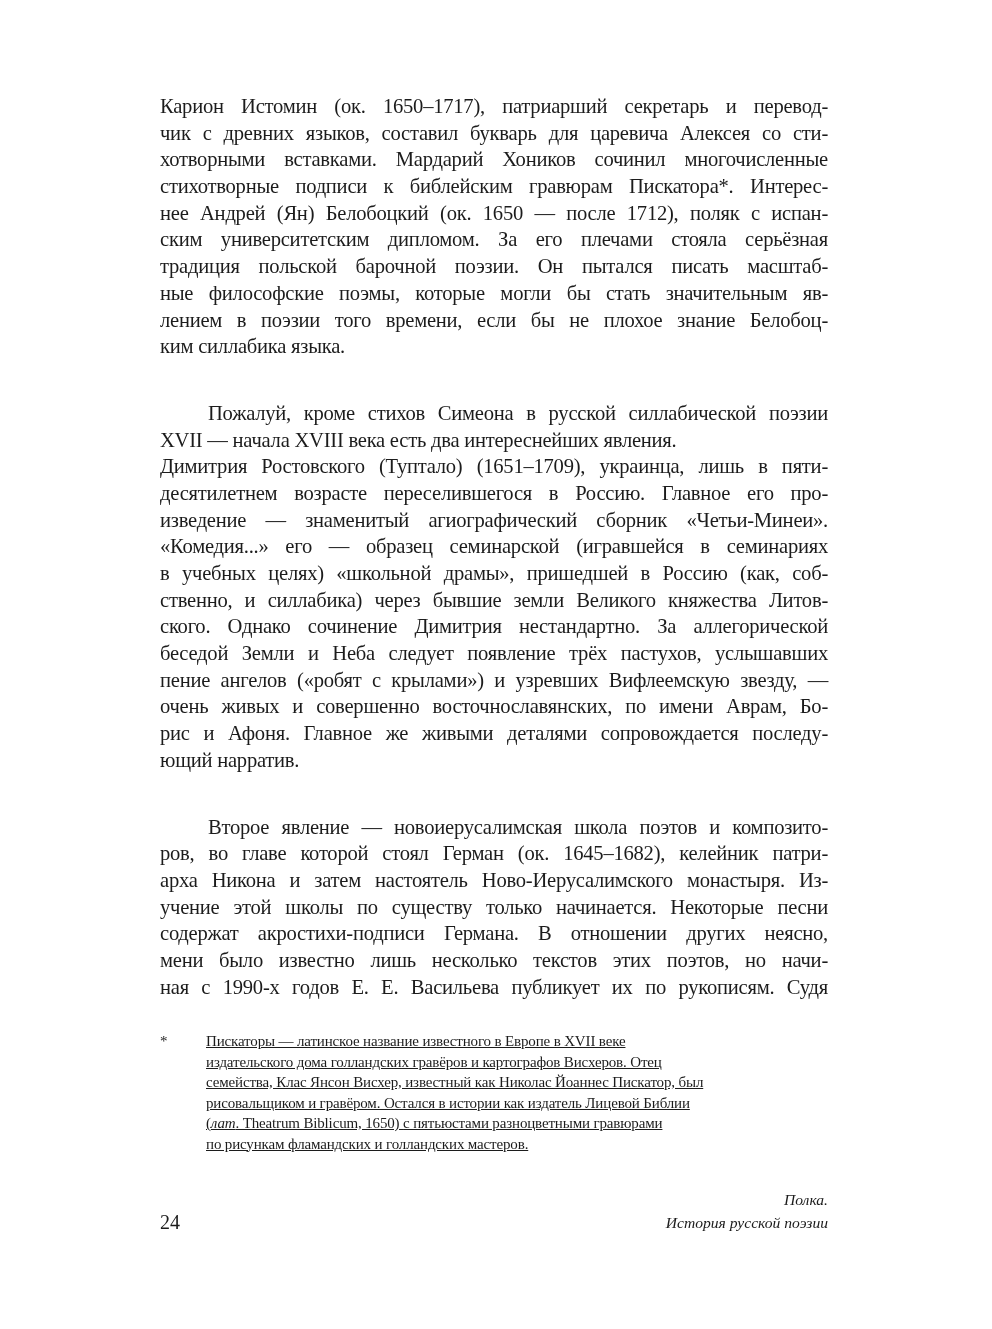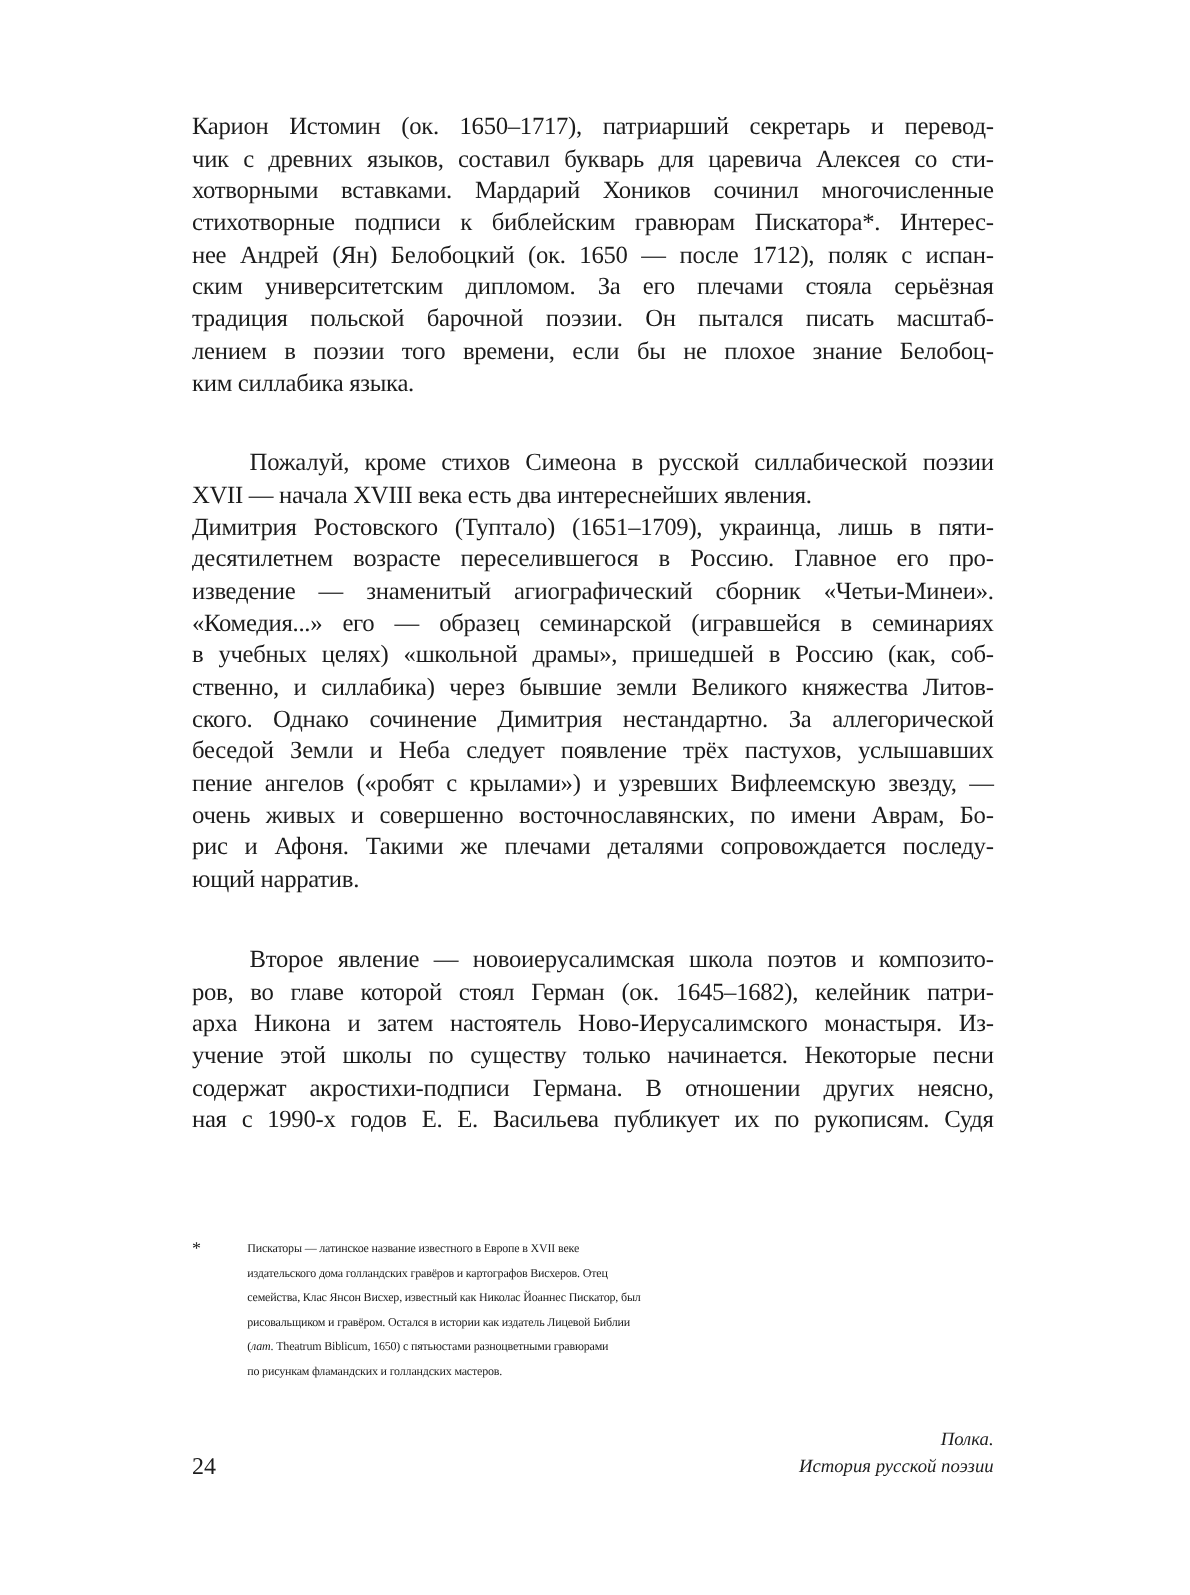--- a/index.html
+++ b/index.html
@@ -5,61 +5,63 @@
     html, body { margin: 0; padding: 0; background: #ffffff; }
     body { width: 992px; height: 1329px; position: relative; overflow: hidden; color: #1c1c1c; font-family: "Liberation Serif", "DejaVu Serif", serif; }
     .page { position: absolute; left: 0; top: 0; width: 992px; height: 1292px; }
     .main-text { position: absolute; left: 160px; top: 93px; width: 668px; }
     .line { display: block; height: 26.7px; line-height: 26.7px; font-size: 20.6px; white-space: nowrap; text-align: justify; text-align-last: justify; letter-spacing: -0.25px; }
     .line.last { text-align-last: left; }
     .line.indent { padding-left: 48px; margin-top: 40px; }
     .footnote { position: absolute; left: 160px; top: 1031px; width: 668px; }
     .fn-mark { position: absolute; left: 0; top: 0; font-size: 15px; line-height: 20.5px; }
     .fn-body { position: absolute; left: 46px; top: 0; width: 640px; }
-    .fn-line { display: block; height: 20.5px; line-height: 20.5px; font-size: 10px; white-space: nowrap; letter-spacing: -0.15px; }
+    .fn-line { display: block; height: 20.5px; line-height: 20.5px; font-size: 15px; white-space: nowrap; letter-spacing: -0.15px; text-decoration: underline; }
     .footer { position: absolute; left: 160px; top: 1188px; width: 668px; height: 50px; }
     .page-number { position: absolute; left: 0; top: 22px; font-size: 20px; line-height: 24px; }
     .running-title { position: absolute; right: 0; top: 0; text-align: right; font-size: 15.6px; line-height: 23px; font-style: italic; }
     .running-title span { display: block; }
     i { font-style: italic; margin-top: 40px; }
   </style>
 </head>
 <body>
 
 <div class="page">
 
   <div class="main-text">
     <span class="line">Карион Истомин (ок. 1650–1717), патриарший секретарь и перевод-</span>
     <span class="line">чик с древних языков, составил букварь для царевича Алексея со сти-</span>
     <span class="line">хотворными вставками. Мардарий Хоников сочинил многочисленные</span>
     <span class="line">стихотворные подписи к библейским гравюрам Пискатора*. Интерес-</span>
     <span class="line">нее Андрей (Ян) Белобоцкий (ок. 1650 — после 1712), поляк с испан-</span>
     <span class="line">ским университетским дипломом. За его плечами стояла серьёзная</span>
     <span class="line">традиция польской барочной поэзии. Он пытался писать масштаб-</span>
+    <span class="line">ные философские поэмы, которые могли бы стать значительным яв-</span>
     <span class="line">лением в поэзии того времени, если бы не плохое знание Белобоц-</span>
     <span class="line last">ким силлабика языка.</span>
     <span class="line indent">Пожалуй, кроме стихов Симеона в русской силлабической поэзии</span>
     <span class="line last">XVII — начала XVIII века есть два интереснейших явления.</span>
     <span class="line">Димитрия Ростовского (Туптало) (1651–1709), украинца, лишь в пяти-</span>
     <span class="line">десятилетнем возрасте переселившегося в Россию. Главное его про-</span>
     <span class="line">изведение — знаменитый агиографический сборник «Четьи-Минеи».</span>
     <span class="line">«Комедия...» его — образец семинарской (игравшейся в семинариях</span>
     <span class="line">в учебных целях) «школьной драмы», пришедшей в Россию (как, соб-</span>
     <span class="line">ственно, и силлабика) через бывшие земли Великого княжества Литов-</span>
     <span class="line">ского. Однако сочинение Димитрия нестандартно. За аллегорической</span>
     <span class="line">беседой Земли и Неба следует появление трёх пастухов, услышавших</span>
     <span class="line">пение ангелов («робят с крылами») и узревших Вифлеемскую звезду, —</span>
     <span class="line">очень живых и совершенно восточнославянских, по имени Аврам, Бо-</span>
-    <span class="line">рис и Афоня. Такими же плечами деталями сопровождается последу-</span>
+    <span class="line">рис и Афоня. Главное же живыми деталями сопровождается последу-</span>
     <span class="line last">ющий нарратив.</span>
     <span class="line indent">Второе явление — новоиерусалимская школа поэтов и композито-</span>
     <span class="line">ров, во главе которой стоял Герман (ок. 1645–1682), келейник патри-</span>
     <span class="line">арха Никона и затем настоятель Ново-Иерусалимского монастыря. Из-</span>
     <span class="line">учение этой школы по существу только начинается. Некоторые песни</span>
     <span class="line">содержат акростихи-подписи Германа. В отношении других неясно,</span>
+    <span class="line">мени было известно лишь несколько текстов этих поэтов, но начи-</span>
     <span class="line">ная с 1990-х годов Е. Е. Васильева публикует их по рукописям. Судя</span>
   </div>
 
   <div class="footnote">
     <span class="fn-mark">*</span>
     <div class="fn-body">
       <span class="fn-line">Пискаторы — латинское название известного в Европе в XVII веке</span>
       <span class="fn-line">издательского дома голландских гравёров и картографов Висхеров. Отец</span>
       <span class="fn-line">семейства, Клас Янсон Висхер, известный как Николас Йоаннес Пискатор, был</span>
       <span class="fn-line">рисовальщиком и гравёром. Остался в истории как издатель Лицевой Библии</span>

